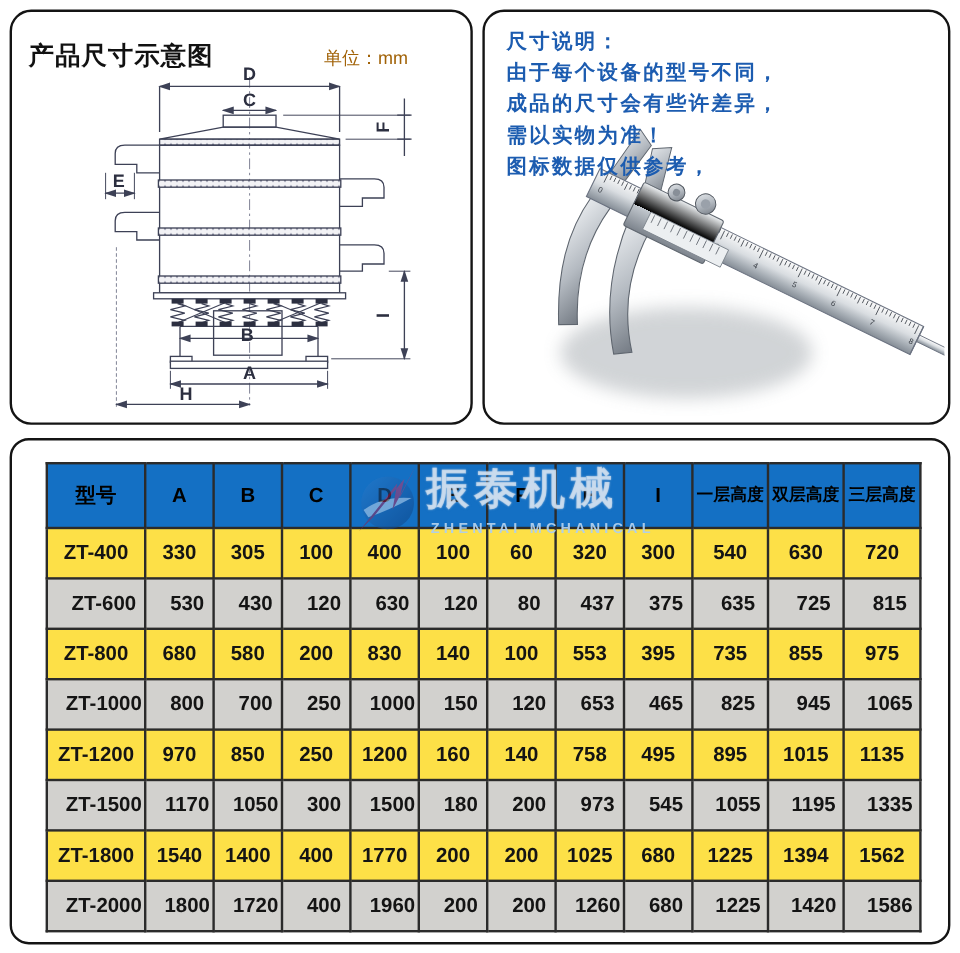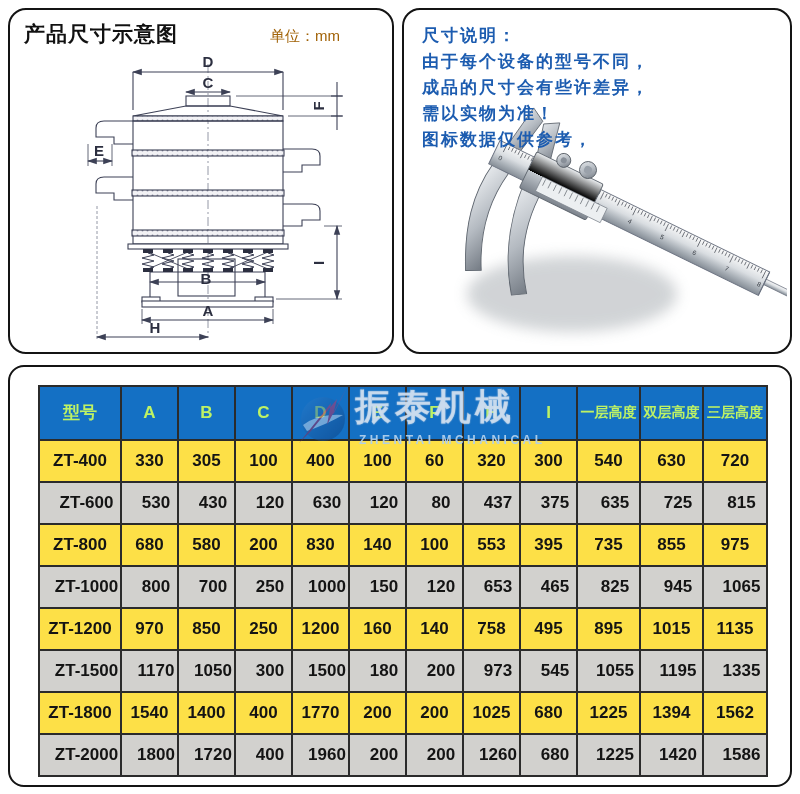--- a/index.html
+++ b/index.html
@@ -2,30 +2,30 @@
 <html><head>
 <meta charset="utf-8">
 <style>
   html,body{margin:0;padding:0;background:#fff;}
   body{width:800px;height:794px;position:relative;font-family:"Liberation Sans",sans-serif;overflow:hidden;}
   .panel{position:absolute;background:#fff;border:2.5px solid #141414;border-radius:18px;box-sizing:border-box;}
   #panel-left{left:8px;top:8px;width:386px;height:346px;}
   #panel-right{left:402px;top:8px;width:390px;height:346px;}
   #panel-table{left:8px;top:365px;width:784px;height:422px;border-radius:16px;}
   .title-row{display:flex;justify-content:space-between;align-items:baseline;padding:10px 52px 0 14px;}
-  .panel-title{font-size:21px;font-weight:bold;color:#111;letter-spacing:1px;}
+  .panel-title{font-size:21px;font-weight:bold;color:#111;letter-spacing:1px;margin-top:12px;}
   .unit-label{font-size:15px;color:#a16207;margin-left:32px;}
   #diagram-svg{position:absolute;left:0;top:38px;}
   .note-block{position:absolute;left:18px;top:12px;z-index:2;}
   .note-line{font-family:"DejaVu Serif",serif;font-weight:bold;color:#1c5cb0;font-size:17px;line-height:26px;letter-spacing:2px;white-space:nowrap;}
   #caliper-svg{position:absolute;right:3px;bottom:3px;z-index:1;}
   
   #spec-table{position:absolute;left:28px;top:18px;border-collapse:collapse;table-layout:fixed;width:728px;}
   #spec-table th,#spec-table td{border:2px solid #2b2b2b;text-align:center;vertical-align:middle;padding:0;}
-  #spec-table thead th{background:#1470c4;color:#bef264;font-weight:bold;font-size:17px;height:52px;line-height:1.25;}
+  #spec-table thead th{background:#1470c4;color:#000000;font-weight:bold;font-size:17px;height:52px;line-height:1.25;}
   #spec-table thead th.small-head{font-size:14px;}
   #spec-table tbody td{font-size:17px;font-weight:bold;color:#141414;height:40px;}
   #spec-table tbody tr.row-light td{background:#fde047;}
   #spec-table tbody tr.row-dark td{background:#d2d1ce;padding-left:13px;}
   
   #watermark{position:absolute;left:287px;top:16px;display:flex;align-items:center;z-index:3;pointer-events:none;}
   #wm-textcol{margin-left:6px;}
   #wm-zh{font-size:36px;font-weight:bold;letter-spacing:4px;color:rgba(236,243,250,0.40);
          text-shadow:0 0 1px rgba(190,210,232,0.9), 0 0 2px rgba(160,190,220,0.5);}
   #wm-en{font-size:12px;font-weight:bold;letter-spacing:3.5px;color:rgba(175,207,236,0.95);margin-top:1px;padding-left:4px;}

